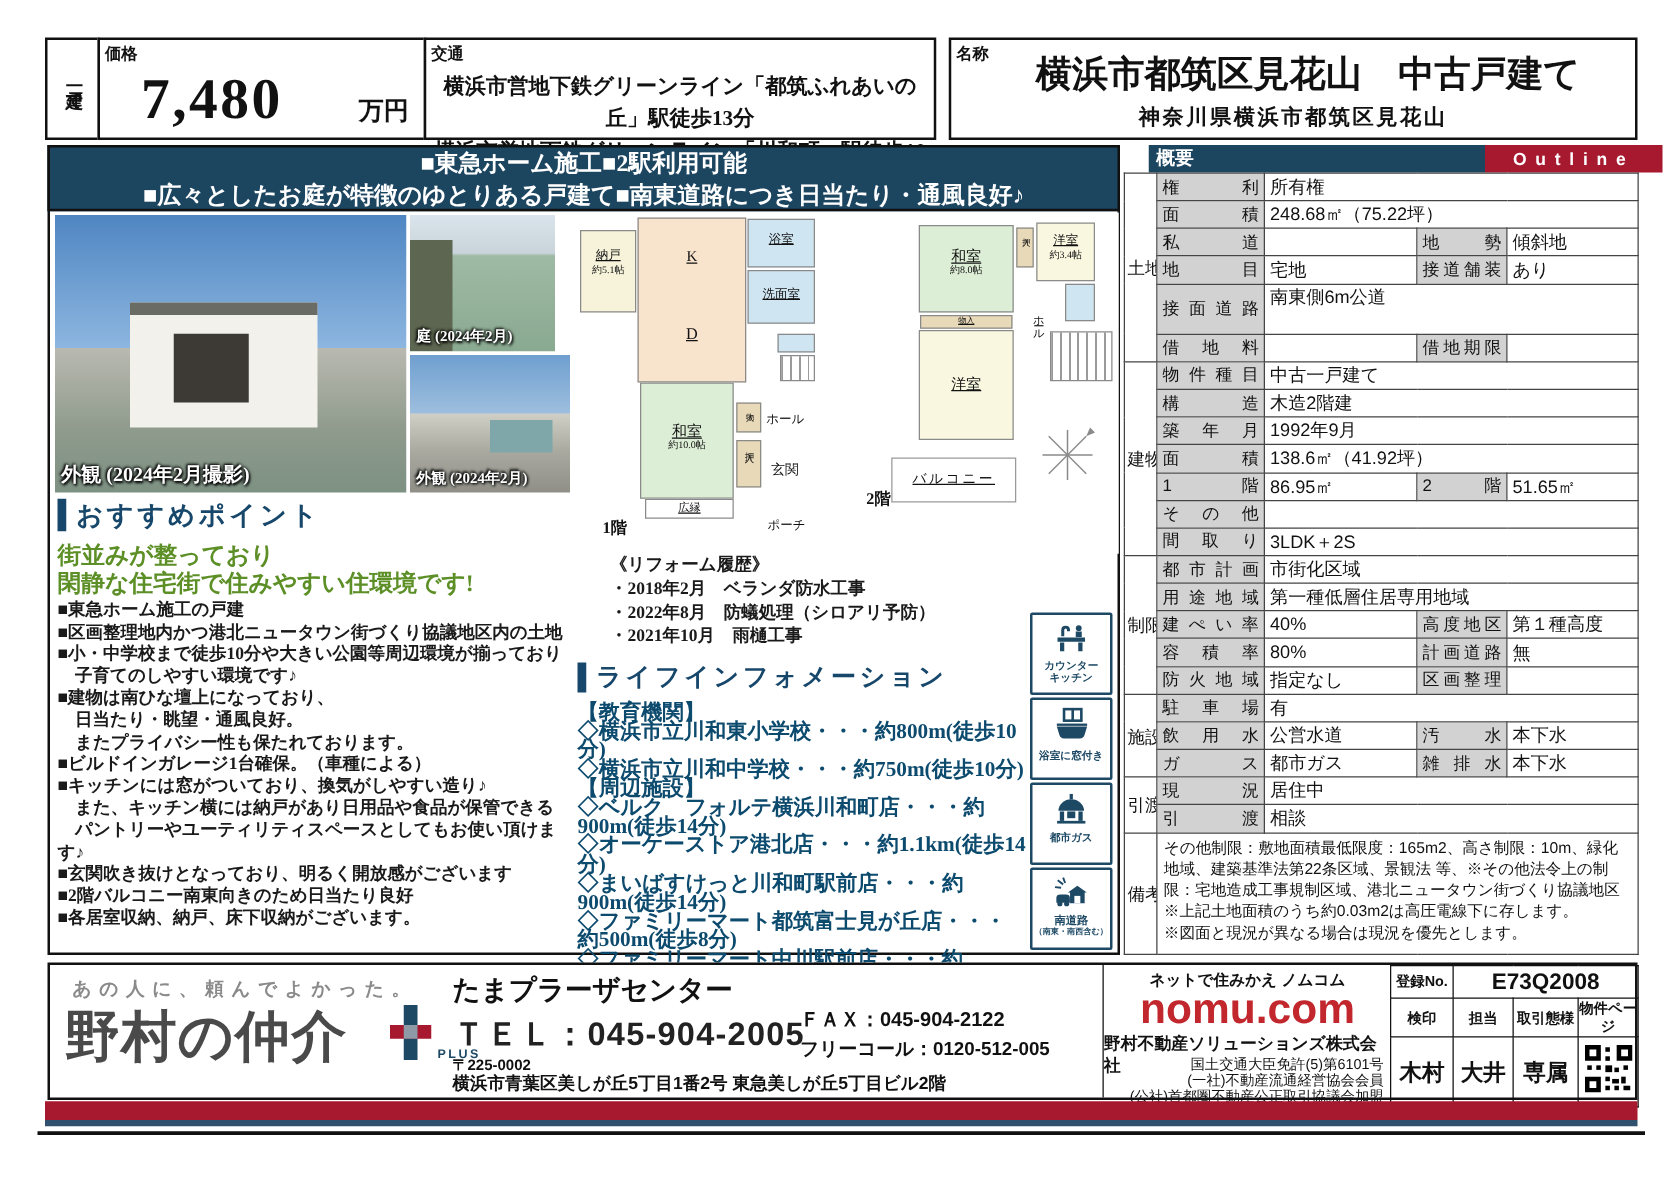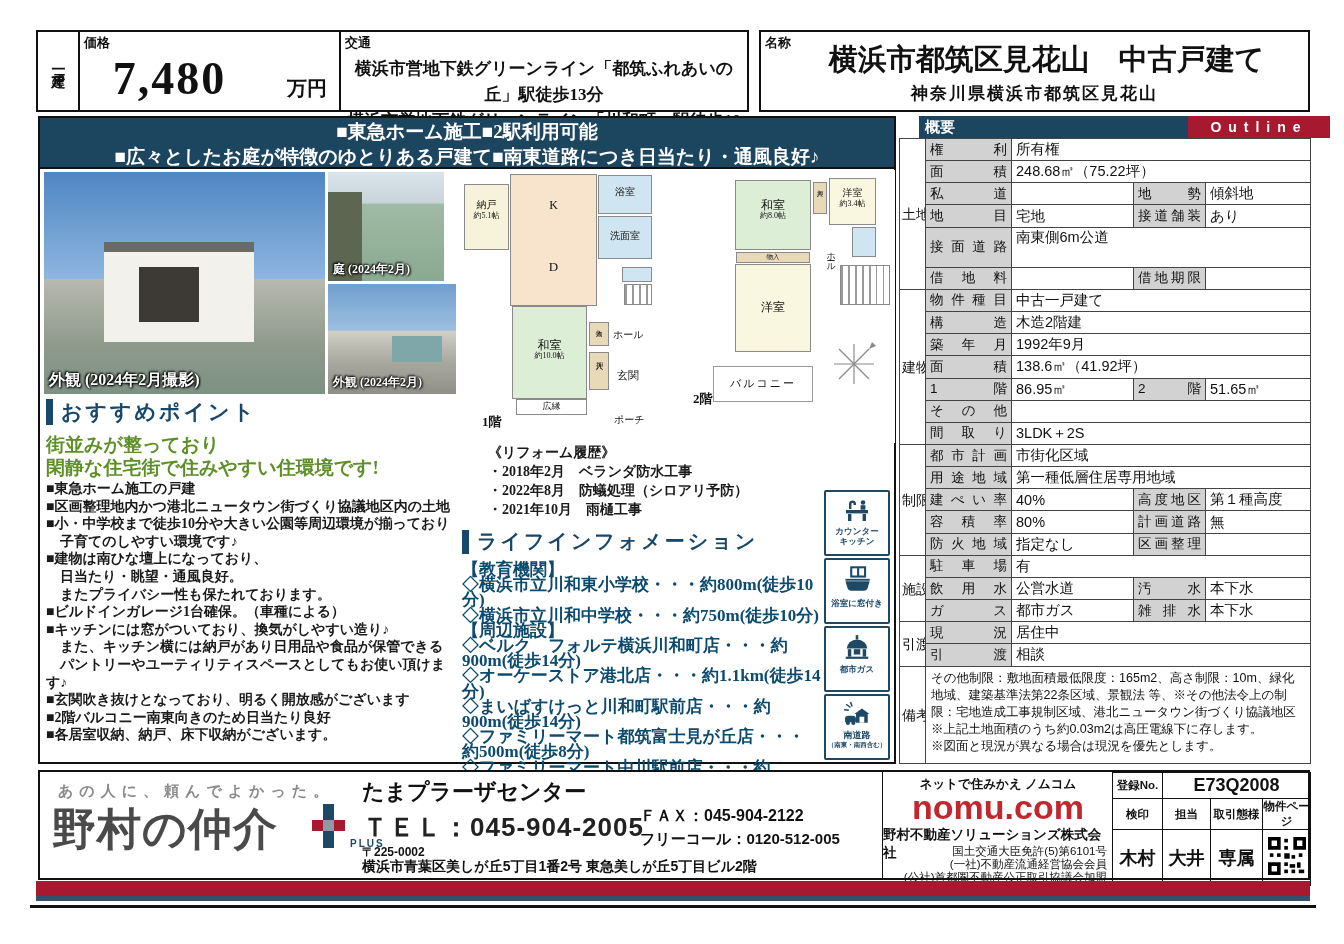--- a/index.html
+++ b/index.html
@@ -22,21 +22,21 @@
   #main-left{position:absolute;left:38px;top:116px;width:858px;height:648px;border:2px solid #111;box-sizing:border-box;background:#fff;}
   #banner{position:absolute;left:38px;top:116px;width:858px;height:53px;background:#1c4560;box-sizing:border-box;border:2px solid #111;}
   .banner-line{color:#fff;text-align:center;font-weight:bold;font-size:19px;line-height:25px;font-family:"Liberation Serif",serif;}
   
   .photo{position:absolute;overflow:hidden;}
   .photo-cap{position:absolute;left:5px;bottom:3px;color:#fff;font-weight:bold;font-family:"Liberation Serif",serif;
              text-shadow:0 0 3px #000,1px 1px 2px #000,-1px -1px 2px #000;}
   
   #fp{position:absolute;left:458px;top:170px;width:437px;height:273px;background:#fff;}
   .room{position:absolute;border:1.5px solid #8a8a8a;box-sizing:border-box;text-align:center;}
-  .rname{font-size:10px;line-height:12px;font-family:"Liberation Serif",serif;}
+  .rname{font-size:10px;line-height:12px;font-family:"Liberation Serif",serif;text-decoration:underline;}
   .rsize{font-size:8px;line-height:10px;font-family:"Liberation Serif",serif;}
   .vtext{writing-mode:vertical-rl;text-orientation:upright;}
   .stairs{position:absolute;border:1.5px solid #8a8a8a;box-sizing:border-box;
           background:repeating-linear-gradient(90deg,#9a9a9a 0 1.5px,transparent 1.5px 7px);}
   .fp-floor-label{position:absolute;font-size:13px;font-weight:bold;font-family:"Liberation Serif",serif;}
   .fp-text{position:absolute;font-size:10px;font-family:"Liberation Serif",serif;}
   
   .sec-head{position:absolute;display:flex;align-items:center;}
   .sec-bar{width:7px;height:26px;background:#17476b;margin-right:8px;}
   .sec-title{color:#17476b;font-size:21px;font-weight:bold;letter-spacing:3px;font-family:"Liberation Serif",serif;}

